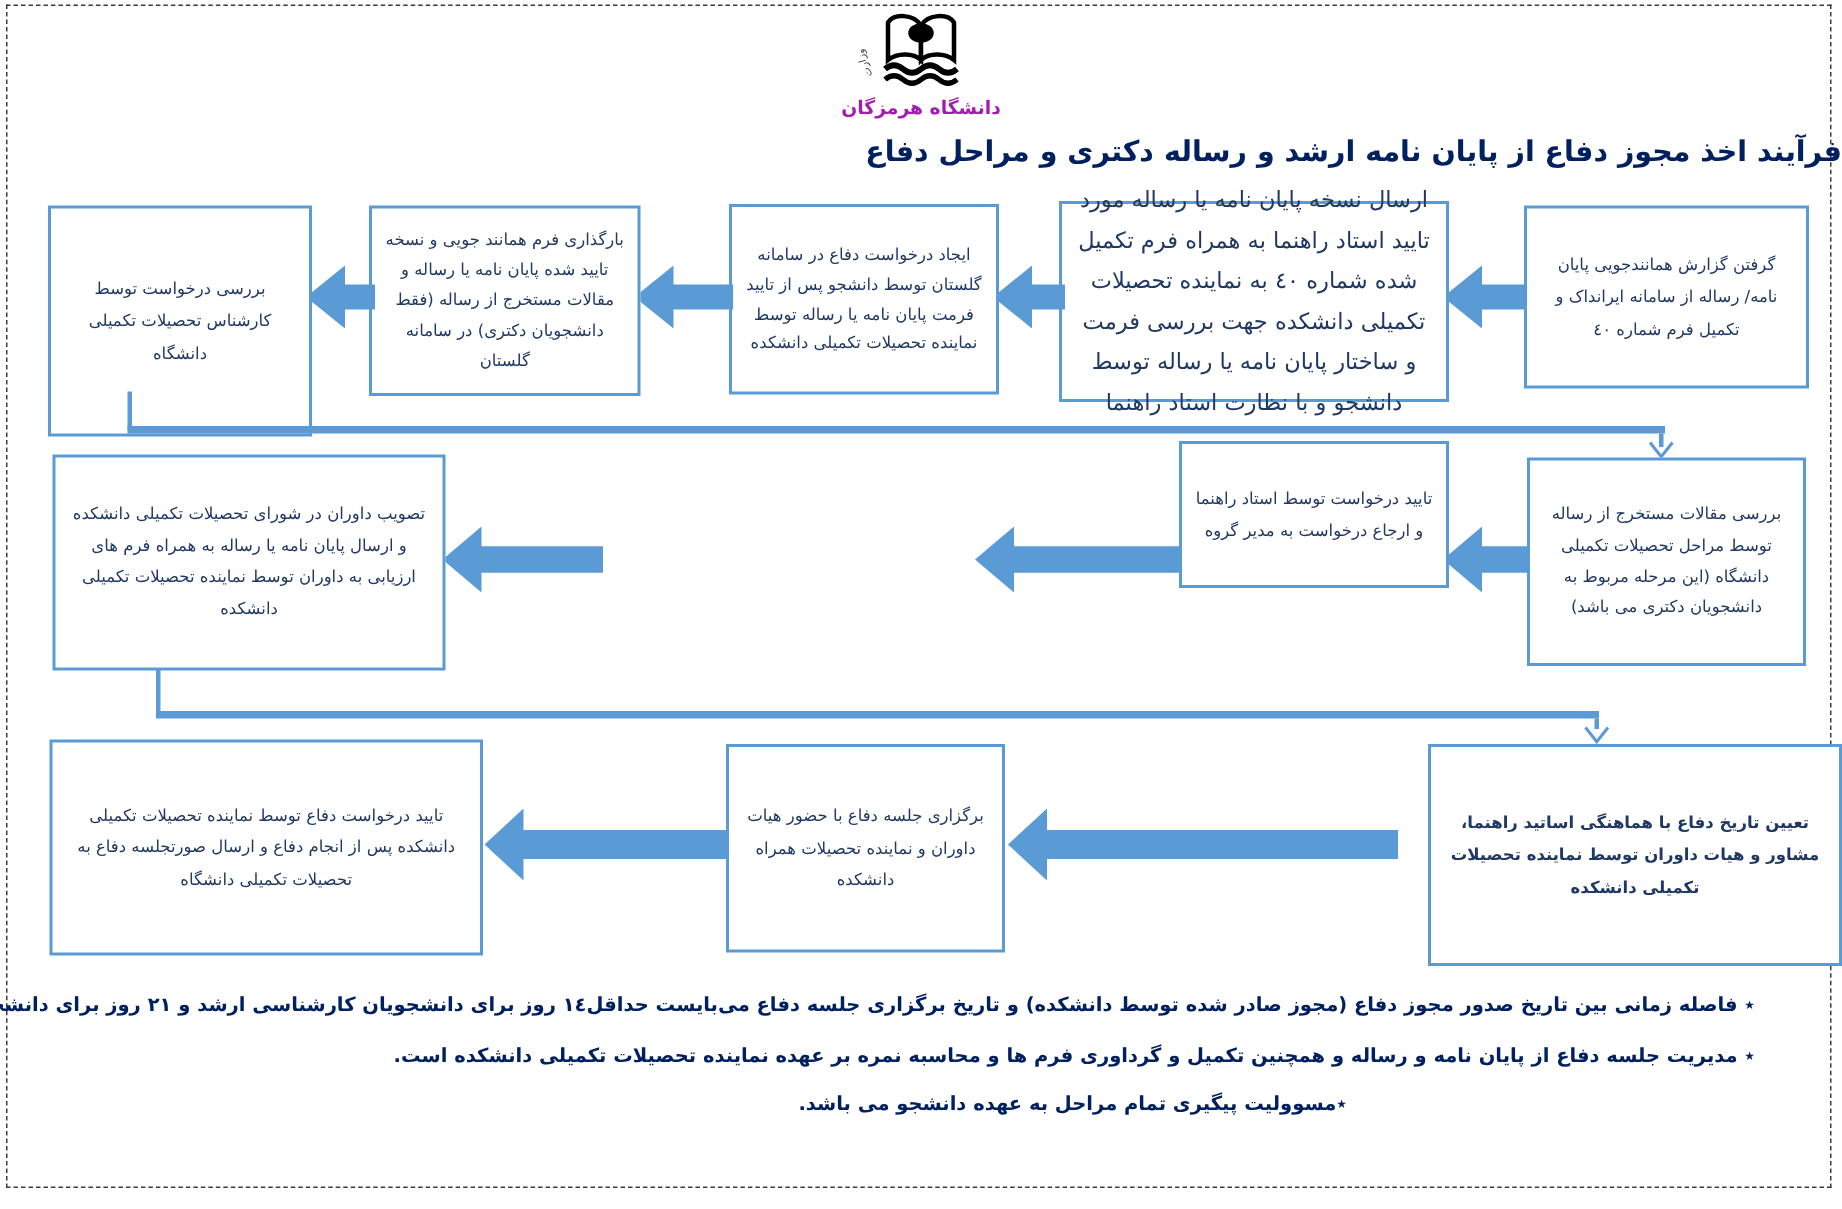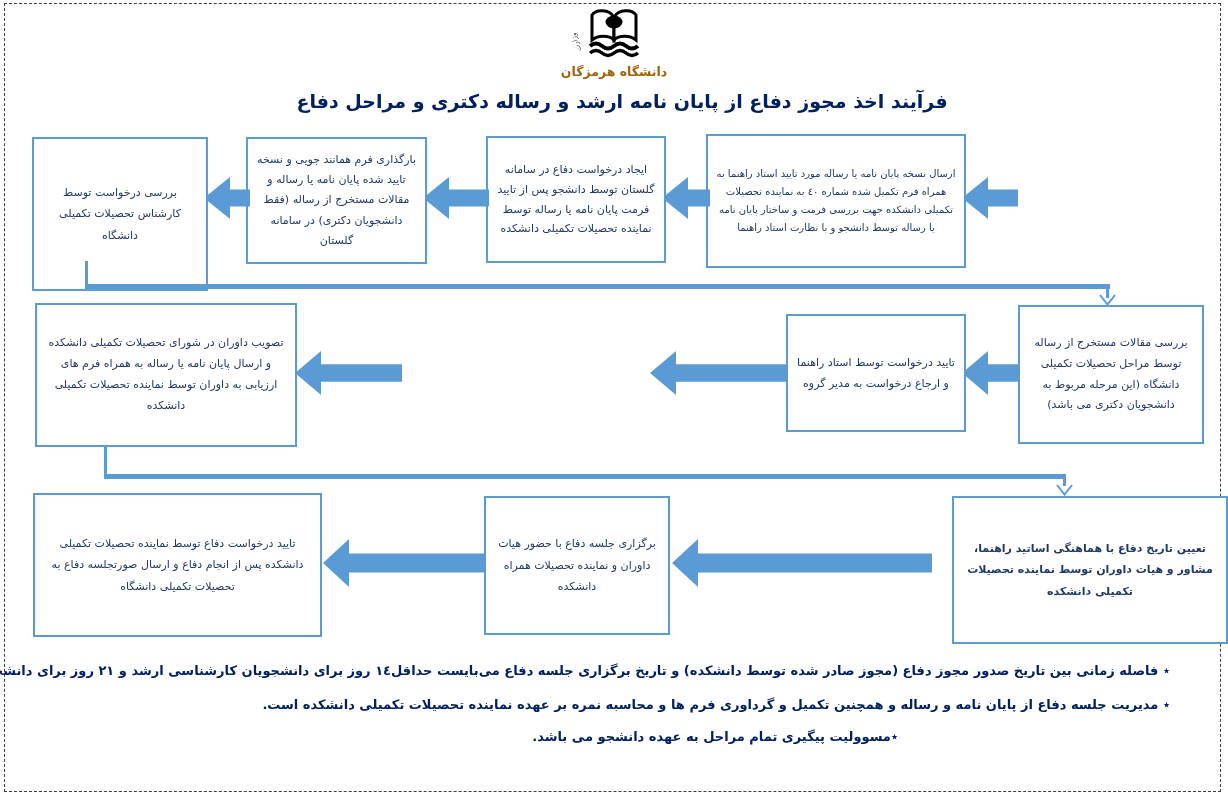--- a/index.html
+++ b/index.html
@@ -8,24 +8,24 @@
     font-family:"DejaVu Sans", sans-serif; overflow:hidden; direction:rtl;
   }
   .border-frame {
     position:absolute; left:4px; top:3px; width:1215px; height:787px;
     border:1.6px dashed #3c3c3c; pointer-events:none;
   }
   .logo-wrap {
     position:absolute; left:548px; top:0px; width:132px; text-align:center;
   }
   .org-name {
-    margin-top:-2px; font-size:12.5px; font-weight:bold; color:#a16207; direction:rtl;
+    margin-top:-2px; font-size:12.5px; font-weight:bold; color:#a21caf; direction:rtl;
   }
   .title {
-    position:absolute; left:0; right:0; top:90px; text-align:center;
+    position:absolute; left:0; right:0; top:90px; text-align:right;
     font-size:19px; font-weight:bold; color:#002060; direction:rtl;margin-left:16px;
   }
   .flow-box {
     position:absolute; box-sizing:border-box; background:#fff;
     border:2px solid #5B9BD5; color:#1F3864;
     display:flex; align-items:center; justify-content:center;
     text-align:center; direction:rtl;
     font-size:11px; line-height:1.95; padding:4px 8px;
   }
   .blk-arrow {
@@ -59,39 +59,40 @@
         <ellipse cx="24" cy="14" rx="8.5" ry="6.5" fill="#000"></ellipse>
         <path d="M0,38 Q6,33 12,38 T24,38 T36,38 T48,38" stroke="#000" stroke-width="4" fill="none"></path>
         <path d="M0,45 Q6,40 12,45 T24,45 T36,45 T48,45" stroke="#000" stroke-width="3.5" fill="none"></path>
       </g>
     </svg>
     <div class="org-name">دانشگاه هرمزگان</div>
   </div>
 
   <div class="title">فرآیند اخذ مجوز دفاع از پایان نامه ارشد و رساله دکتری و مراحل دفاع</div>
 
+  <div class="flow-box" style="left:1016px; top:137px; width:190px; height:122px;">گرفتن گزارش همانندجویی  پایان نامه/ رساله از سامانه ایرانداک و تکمیل فرم شماره ٤٠</div>
   <div class="blk-arrow" style="left:962px; top:177px; width:56px; height:42px;"></div>
-  <div class="flow-box" style="left:706px; top:134px; width:260px; height:134px; font-size:10px; line-height:1.8;">ارسال نسخه پایان نامه یا رساله مورد تایید استاد راهنما به همراه فرم تکمیل شده شماره ٤٠ به نماینده تحصیلات تکمیلی دانشکده جهت بررسی فرمت و ساختار پایان نامه یا رساله توسط دانشجو و با نظارت استاد راهنما</div>
+  <div class="flow-box" style="left:706px; top:134px; width:260px; height:134px; font-size:15px; line-height:1.8;">ارسال نسخه پایان نامه یا رساله مورد تایید استاد راهنما به همراه فرم تکمیل شده شماره ٤٠ به نماینده تحصیلات تکمیلی دانشکده جهت بررسی فرمت و ساختار پایان نامه یا رساله توسط دانشجو و با نظارت استاد راهنما</div>
   <div class="blk-arrow" style="left:662px; top:177px; width:48px; height:42px;"></div>
   <div class="flow-box" style="left:486px; top:136px; width:180px; height:127px; line-height:1.8;">ایجاد درخواست دفاع در سامانه گلستان توسط دانشجو پس از تایید فرمت پایان نامه یا رساله توسط نماینده تحصیلات تکمیلی دانشکده</div>
   <div class="blk-arrow" style="left:423px; top:177px; width:66px; height:42px;"></div>
   <div class="flow-box" style="left:246px; top:137px; width:181px; height:127px; line-height:1.85;">بارگذاری فرم همانند جویی و نسخه تایید شده پایان نامه یا رساله و مقالات مستخرج از رساله (فقط دانشجویان دکتری) در سامانه گلستان</div>
   <div class="blk-arrow" style="left:204px; top:177px; width:46px; height:42px;"></div>
   <div class="flow-box" style="left:32px; top:137px; width:176px; height:154px;">بررسی درخواست توسط کارشناس تحصیلات تکمیلی دانشگاه</div>
 
   <div class="cline" style="left:85px; top:261px; width:3px; height:26px;"></div>
   <div class="cline" style="left:85px; top:284px; width:1025px; height:5px;"></div>
   <div class="cline" style="left:1106px; top:289px; width:3px; height:9px;"></div>
   <svg class="chevron" style="left:1098px; top:294px;" width="19" height="12">
     <path d="M2,1 L9.5,10.5 L17,1" fill="none" stroke="#5B9BD5" stroke-width="2"></path>
   </svg>
 
   <div class="flow-box" style="left:1018px; top:305px; width:186px; height:139px; line-height:1.9;">بررسی مقالات مستخرج از رساله توسط مراحل تحصیلات تکمیلی دانشگاه (این مرحله مربوط به دانشجویان دکتری می باشد)</div>
   <div class="blk-arrow" style="left:962px; top:351px; width:58px; height:44px;"></div>
-  <div class="flow-box" style="left:786px; top:314px; width:180px; height:118px;">تایید درخواست توسط استاد راهنما و ارجاع درخواست به مدیر گروه</div>
+  <div class="flow-box" style="left:786px; top:294px; width:180px; height:98px;">تایید درخواست توسط استاد راهنما و ارجاع درخواست به مدیر گروه</div>
   <div class="blk-arrow" style="left:650px; top:351px; width:138px; height:44px;"></div>
   <div class="blk-arrow" style="left:295px; top:351px; width:107px; height:44px;"></div>
   <div class="flow-box" style="left:35px; top:303px; width:262px; height:144px; line-height:1.9;">تصویب داوران در شورای تحصیلات تکمیلی دانشکده و ارسال پایان نامه یا رساله به همراه فرم های ارزیابی به داوران توسط نماینده تحصیلات تکمیلی دانشکده</div>
 
   <div class="cline" style="left:104px; top:446px; width:3px; height:31px;"></div>
   <div class="cline" style="left:104px; top:474px; width:962px; height:5px;"></div>
   <div class="cline" style="left:1063px; top:479px; width:3px; height:7px;"></div>
   <svg class="chevron" style="left:1055px; top:484px;" width="19" height="12">
     <path d="M2,1 L9.5,10.5 L17,1" fill="none" stroke="#5B9BD5" stroke-width="2"></path>
   </svg>

